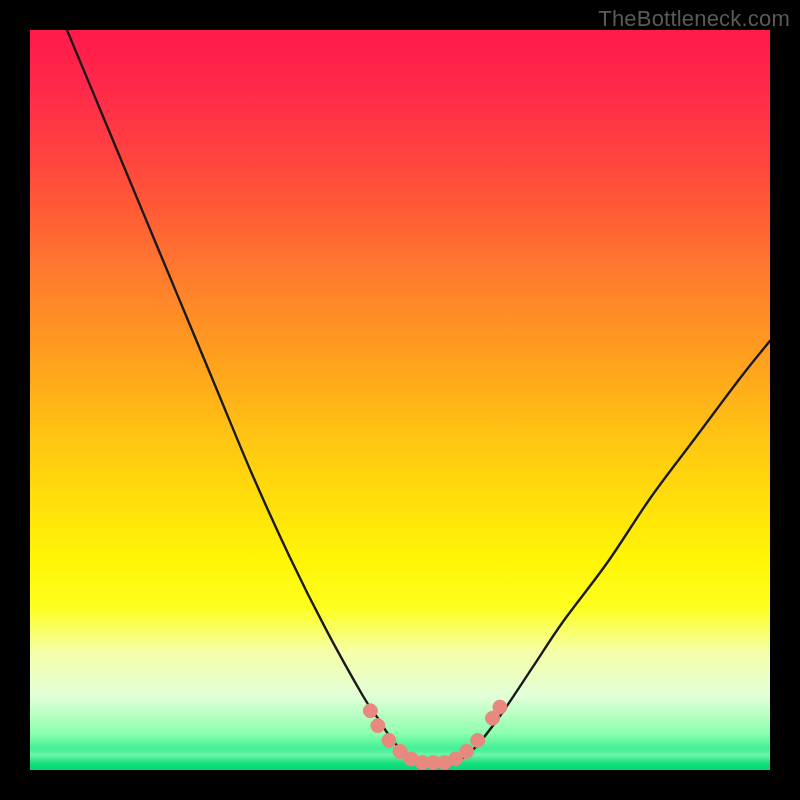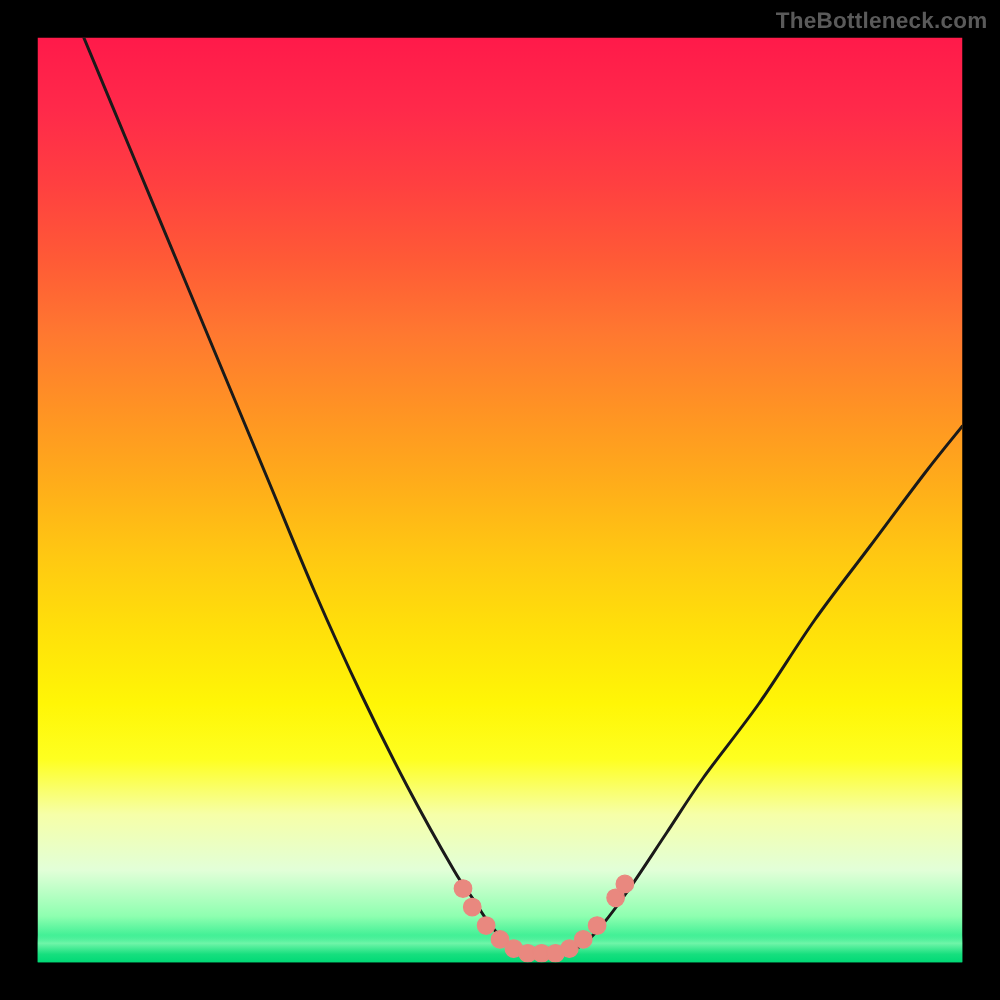--- a/index.html
+++ b/index.html
@@ -62,22 +62,22 @@
     );
   }
   svg.curve {
     position: absolute;
     inset: 0;
   }
   .watermark {
     position: absolute;
     top: 6px;
     right: 10px;
-    font-size: 18px;
-    font-weight: 700;
+    font-size: 22px;
+    font-weight: 400;
     color: #5a5a5a;
     letter-spacing: 0.2px;
     user-select: none;
   }
 </style>
 </head>
 <body>
 
 <div class="frame">
   <div class="plot">

